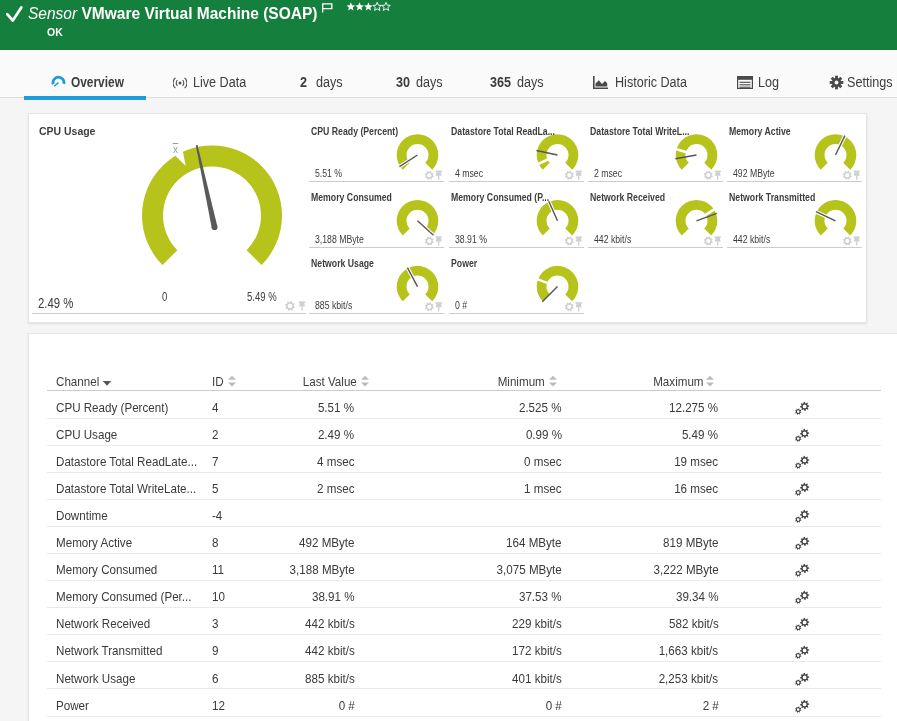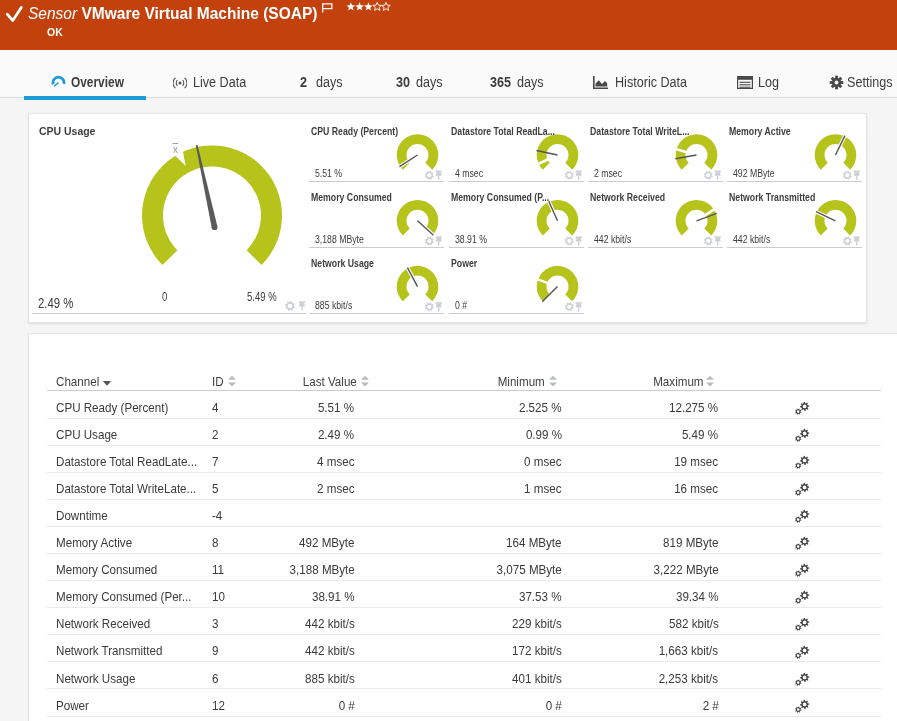--- a/index.html
+++ b/index.html
@@ -1,20 +1,20 @@
 <!DOCTYPE html>
 <html><head><meta charset="utf-8"><style>
 html,body{margin:0;padding:0;width:897px;height:721px;overflow:hidden;
 background:#f5f5f6;font-family:"Liberation Sans",sans-serif;
 -webkit-font-smoothing:antialiased}
 .panel{position:absolute;background:#fff;border:1px solid #e6e6e6;box-shadow:0 1px 2px rgba(0,0,0,0.10)}
 .uline{position:absolute;height:1px;background:#ccc}
 </style></head>
 <body>
-<div style="position:absolute;left:0;top:0;width:897px;height:50px;background:#c2410c">
+<div style="position:absolute;left:0;top:0;width:897px;height:50px;background:#15803d">
   <svg style="position:absolute;left:5.5px;top:5.5px" width="18" height="17">
     <path d="M1.2,8.2 L6.8,14.5 L15.3,1.5" fill="none" stroke="#fff" stroke-width="2.7" stroke-linecap="round" stroke-linejoin="round"></path>
   </svg>
   <div style="position:absolute;left:28px;top:6.1px;font-size:16px;line-height:16px;color:#fff;white-space:nowrap;transform:scaleX(0.97);transform-origin:left top">
     <span style="font-style:italic">Sensor</span> <b>VMware Virtual Machine (SOAP)</b>
   </div>
   <svg style="position:absolute;left:322px;top:2.5px" width="13" height="10">
     <path d="M0.7,0.2 L0.7,9.5 M0.7,0.9 L9.8,0.9 L9.8,5.6 L0.7,5.6" fill="none" stroke="#fff" stroke-width="1.3"></path>
   </svg>
   <svg style="position:absolute;left:0;top:0" width="420" height="14" viewBox="0 0 420 14">

